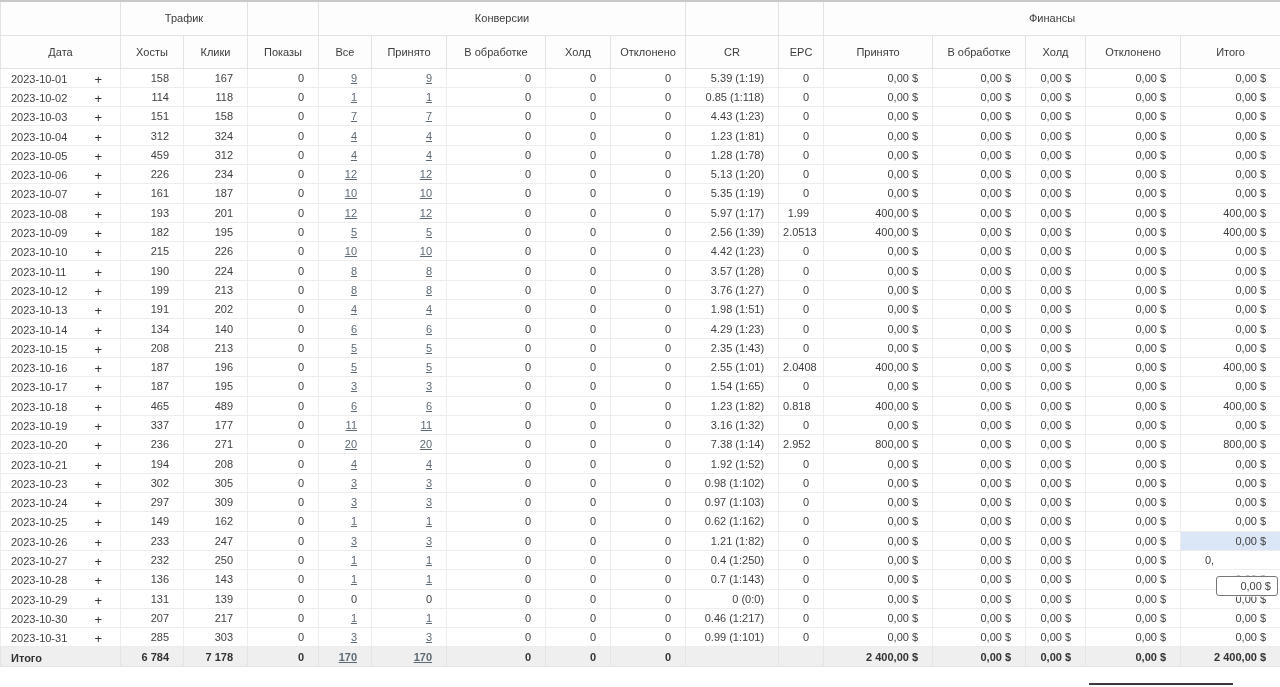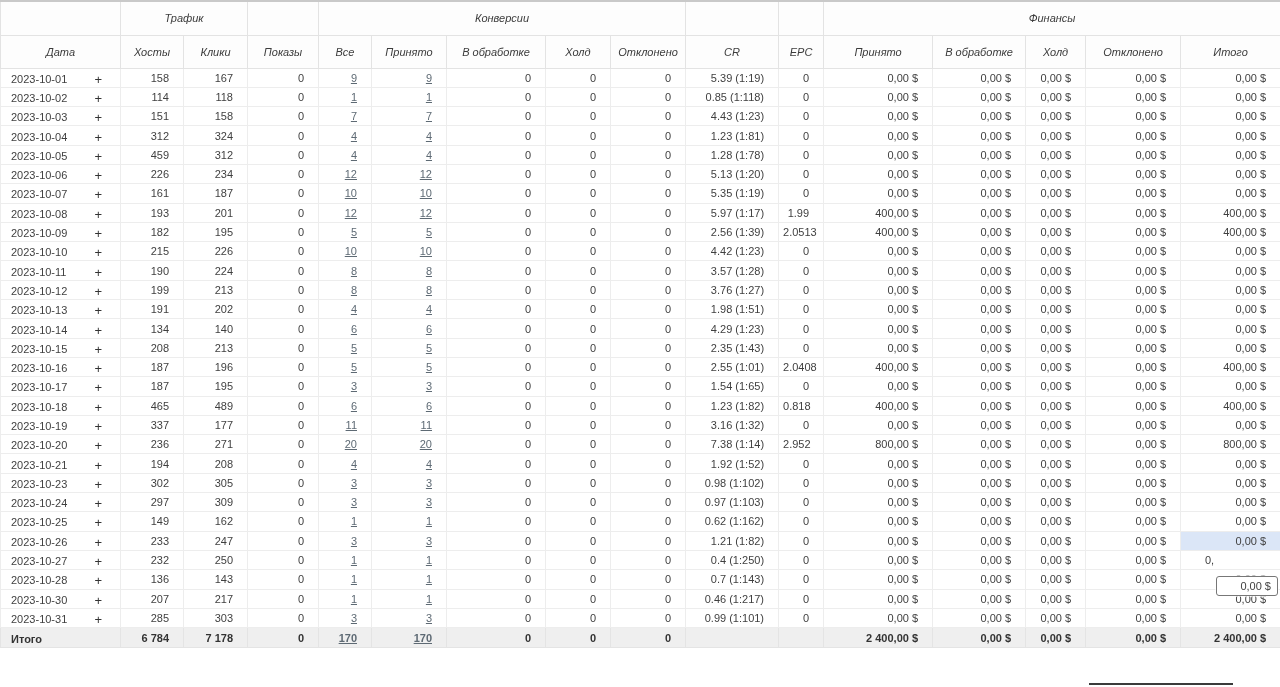--- a/index.html
+++ b/index.html
@@ -1,20 +1,20 @@
 <!DOCTYPE html>
 <html><head>
 <meta charset="utf-8">
 <style>
   * { box-sizing: border-box; margin: 0; padding: 0; }
   html, body { background: #fff; }
   body { font-family: "Liberation Sans", sans-serif; }
   #stage { position: relative; width: 1280px; height: 687px; overflow: hidden; background: #fff; }
   table { width: 1280px; table-layout: fixed; border-collapse: collapse; font-size: 11px; color: #3f3f3f; }
-  thead th { font-weight: 400; color: #3c3c3c; background: #fdfdfd; border: 1px solid #e3e3e3; height: 33px; text-align: center; vertical-align: middle; font-style: italic; }
+  thead th { font-weight: 400; color: #3c3c3c; background: #fdfdfd; border: 1px solid #e3e3e3; height: 33px; text-align: center; vertical-align: middle; }
   thead tr.group-row th { border-top: 2px solid #c9c9c9; height: 34px; }
   tbody td, tfoot td { border: 1px solid #ededed; height: 19.3px; padding: 0 14px 0 4px; text-align: right; vertical-align: middle; white-space: nowrap; overflow: hidden; }
   tbody td.c-date, tfoot td.c-date { text-align: left; padding: 3px 8px 0 10px; }
   .expander { float: right; margin-right: 10px; font-size: 13px; color: #333; cursor: pointer; line-height: 1; }
   .lnk { color: #5e6a74; text-decoration: underline; cursor: pointer; }
   tfoot td { background: #efefef; font-weight: 700; color: #333; height: 20px; border-color: #e4e4e4; }
   td.hl { background: #dbe6f7; }
   td.shift { padding-right: 66px; }
   .tooltip-box { position: absolute; left: 1216px; top: 576px; width: 62px; height: 20px; background: #fff; border: 1px solid #777; border-radius: 3px; font-size: 11px; color: #3f3f3f; text-align: right; padding: 3px 6px 0 0; z-index: 5; box-shadow: 0 0 0 1px rgba(255,255,255,0.6); }
   .sum-underline { position: absolute; left: 1089px; top: 683px; width: 144px; height: 2px; background: #3a3a3a; z-index: 4; }
@@ -552,20 +552,38 @@
           <td class="c-num">0</td>
           <td class="c-num">0.7 (1:143)</td>
           <td class="c-num">0</td>
           <td class="c-num">0,00 $</td>
           <td class="c-num">0,00 $</td>
           <td class="c-num">0,00 $</td>
           <td class="c-num">0,00 $</td>
           <td class="c-num">0,00 $</td>
         </tr>
         <tr>
+          <td class="c-date"><span>2023-10-29</span><span class="expander">+</span></td>
+          <td class="c-num">131</td>
+          <td class="c-num">139</td>
+          <td class="c-num">0</td>
+          <td class="c-num">0</td>
+          <td class="c-num">0</td>
+          <td class="c-num">0</td>
+          <td class="c-num">0</td>
+          <td class="c-num">0</td>
+          <td class="c-num">0 (0:0)</td>
+          <td class="c-num">0</td>
+          <td class="c-num">0,00 $</td>
+          <td class="c-num">0,00 $</td>
+          <td class="c-num">0,00 $</td>
+          <td class="c-num">0,00 $</td>
+          <td class="c-num">0,00 $</td>
+        </tr>
+        <tr>
           <td class="c-date"><span>2023-10-30</span><span class="expander">+</span></td>
           <td class="c-num">207</td>
           <td class="c-num">217</td>
           <td class="c-num">0</td>
           <td class="c-num"><span class="lnk">1</span></td>
           <td class="c-num"><span class="lnk">1</span></td>
           <td class="c-num">0</td>
           <td class="c-num">0</td>
           <td class="c-num">0</td>
           <td class="c-num">0.46 (1:217)</td>

